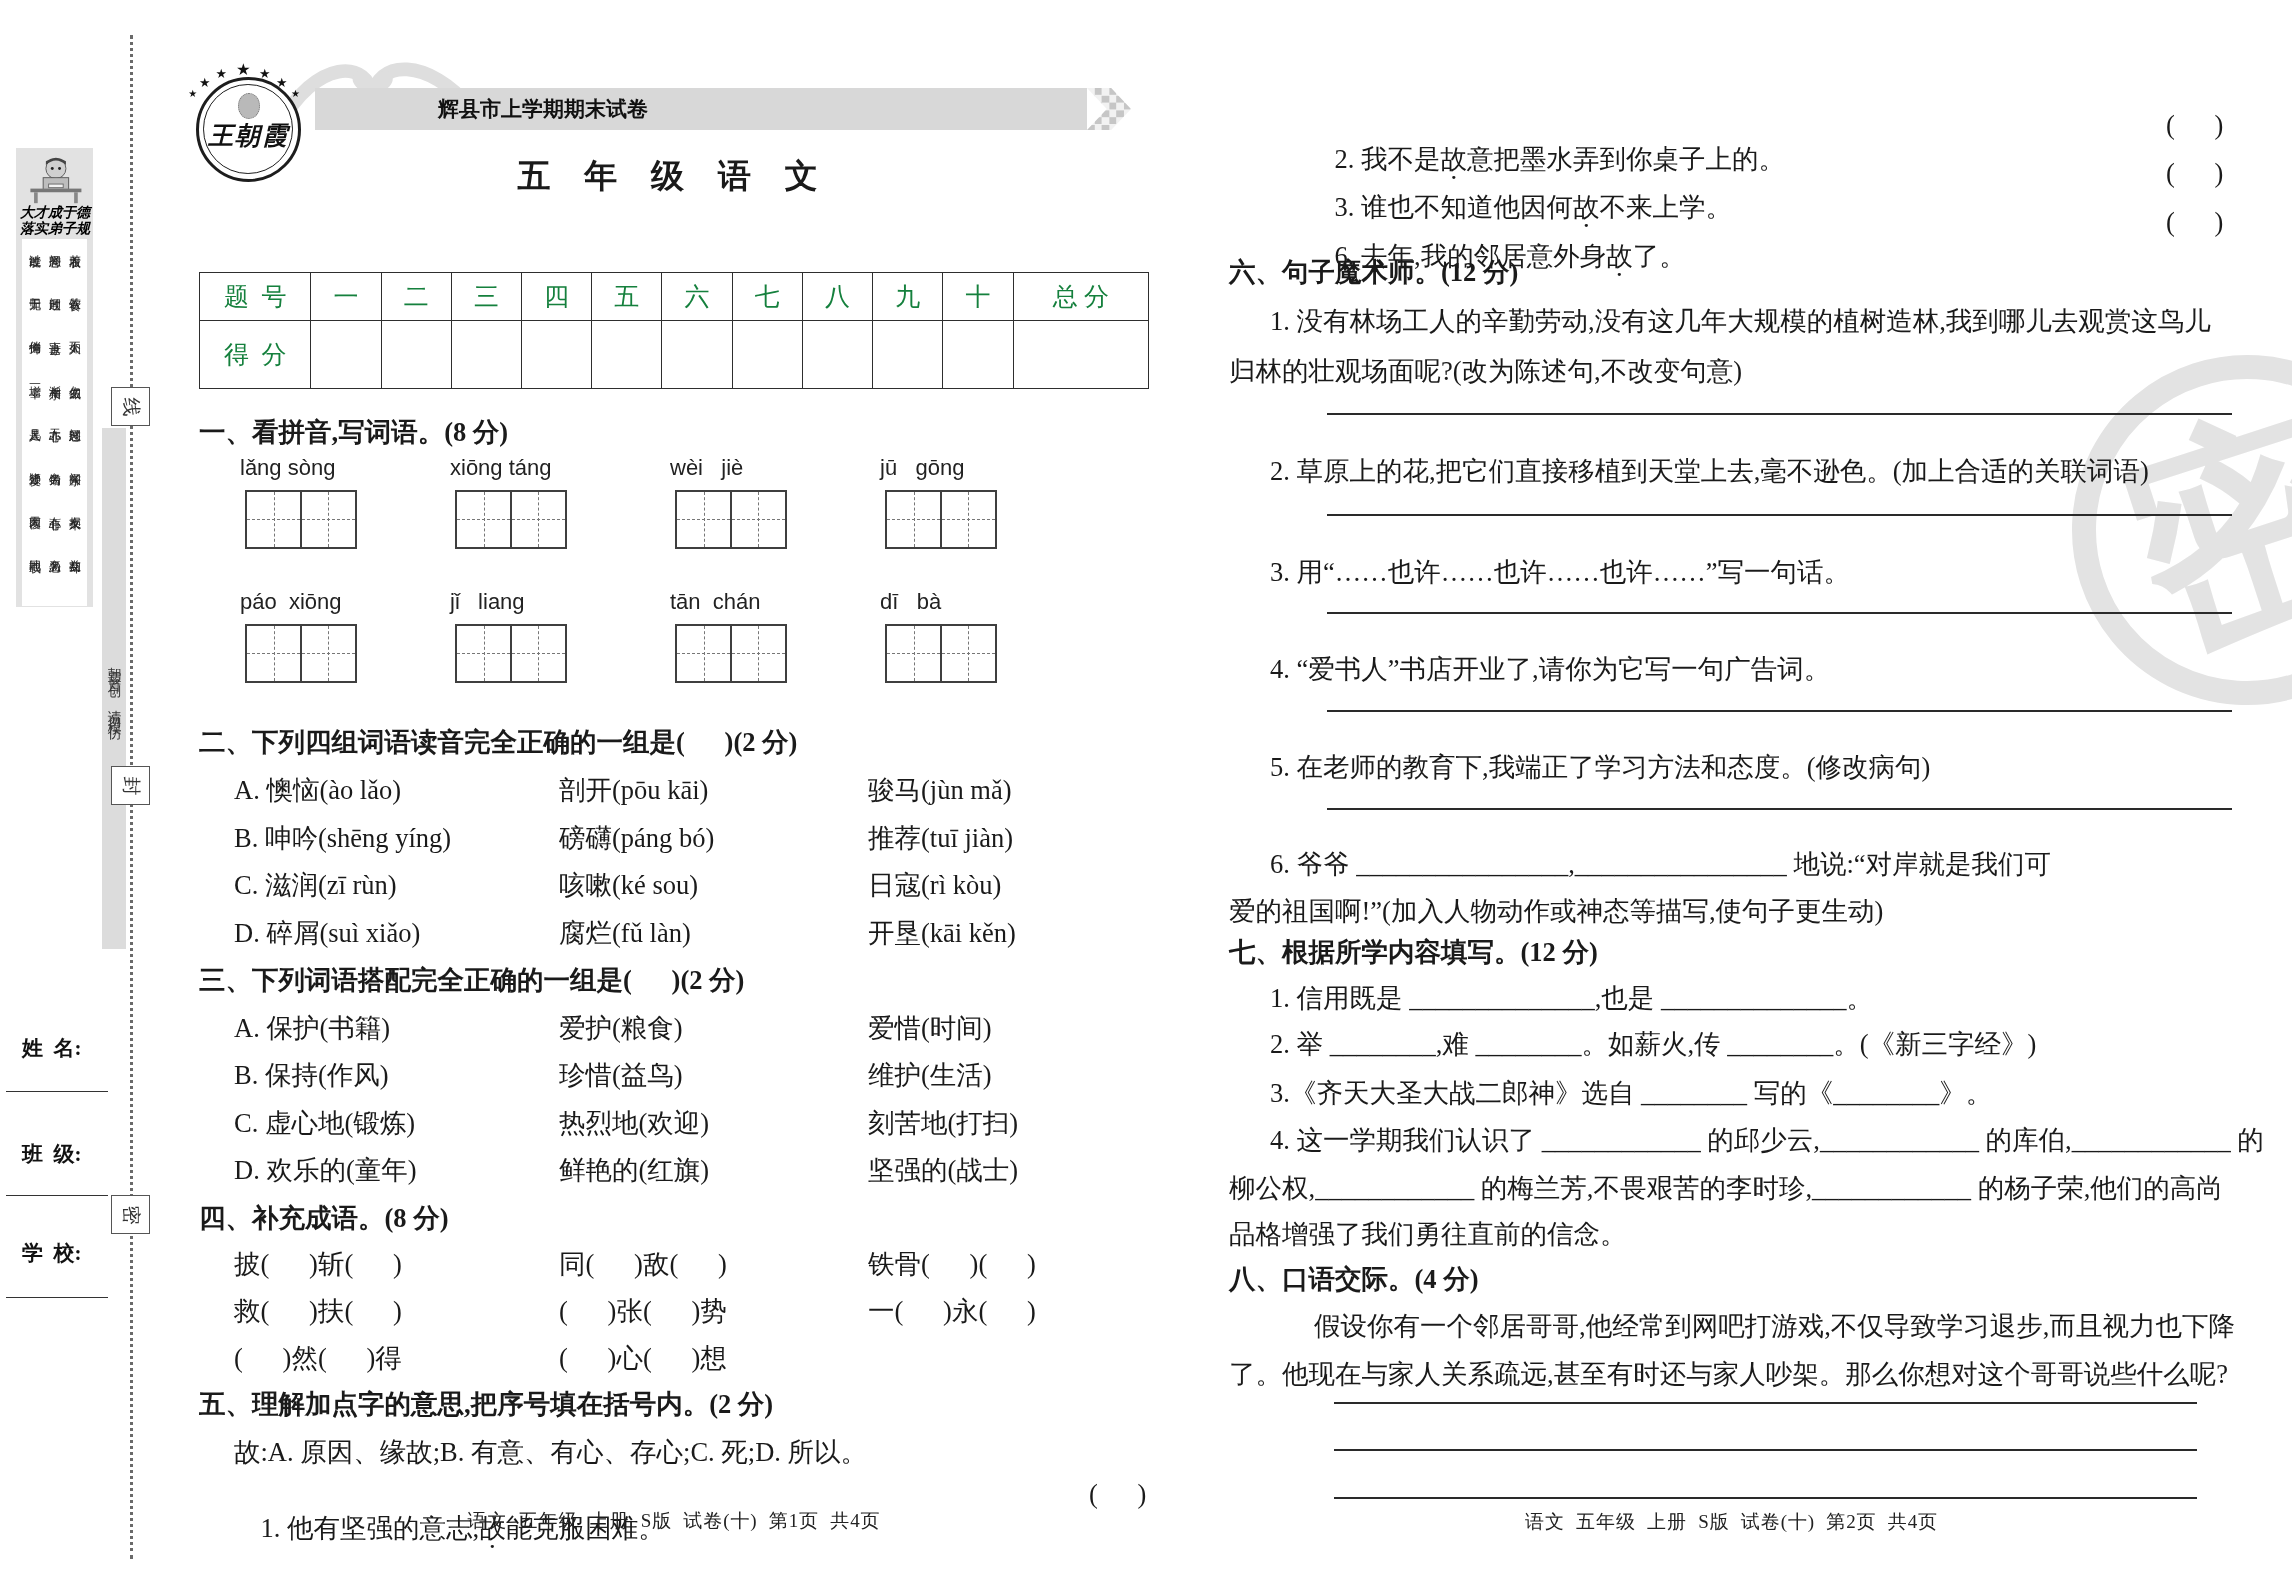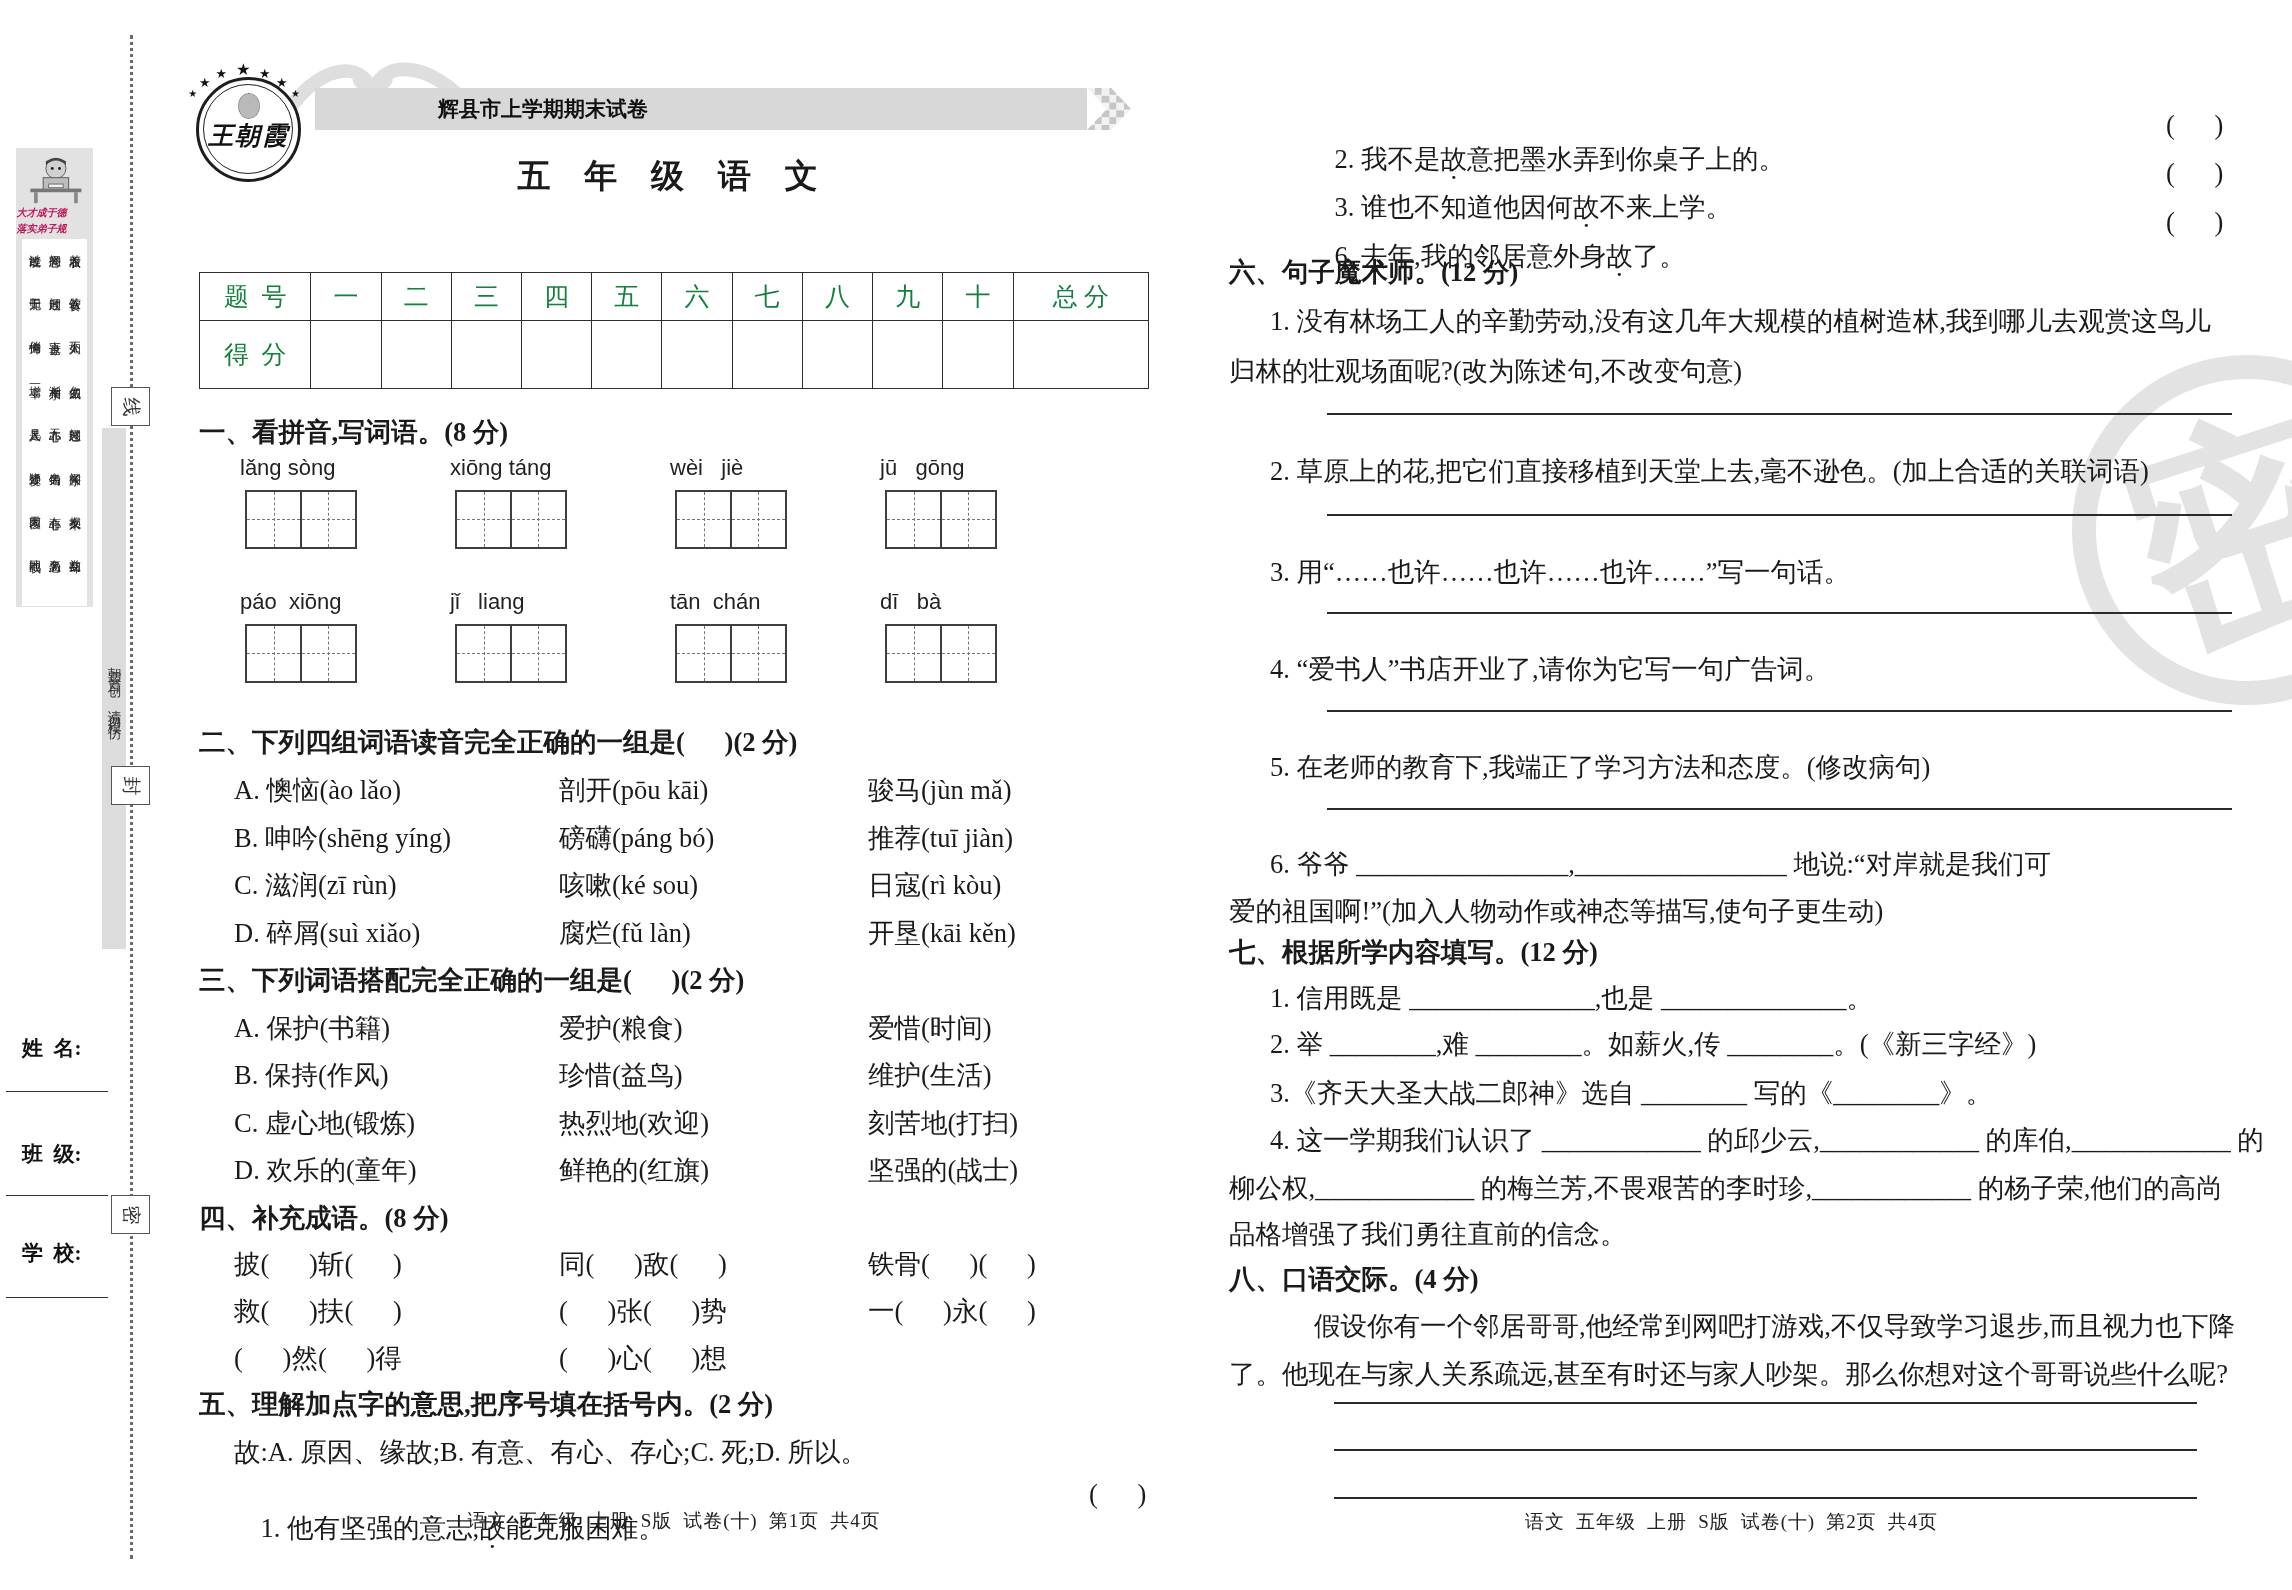--- a/index.html
+++ b/index.html
@@ -14,22 +14,22 @@
   .sealbox{position:absolute;left:111px;width:37px;height:37px;background:#fff;border:1.8px solid #555;
            display:flex;align-items:center;justify-content:center;font-size:19px;color:#333;z-index:3;}
   .sealbox span{transform:rotate(90deg);display:block;}
   .strip{position:absolute;left:102px;top:428px;width:24px;height:521px;background:#dcdcdc;
          display:flex;align-items:center;justify-content:center;}
   .strip span{writing-mode:vertical-rl;text-orientation:upright;font-size:13.7px;letter-spacing:5.5px;color:#333;}
 
   
   .side-panel{position:absolute;left:16.4px;top:148px;width:77px;height:459px;background:#e2e2e2;}
   .kid{position:absolute;left:6.4px;top:5.5px;}
-  .motto{position:absolute;left:0;top:57px;width:77px;text-align:left;font-weight:bold;font-style:italic;
-         font-size:10px;line-height:15.5px;color:#be185d;}
+  .motto{position:absolute;left:0;top:57px;width:77px;text-align:center;font-weight:bold;font-style:italic;
+         font-size:14px;line-height:15.5px;color:#000000;}
   .dz-box{position:absolute;left:5.5px;top:91px;width:60px;height:356px;background:#fff;padding:5.5px 2.7px;}
   .dz-row{display:flex;justify-content:space-around;height:40px;margin-bottom:3.7px;}
   .dz{writing-mode:vertical-rl;text-orientation:upright;font-size:12px;line-height:12.8px;color:#222;letter-spacing:0.9px;}
 
   .fld{position:absolute;left:22px;font-size:21px;font-weight:bold;color:#111;}
   .fldline{position:absolute;left:5.5px;width:102px;height:0;border-top:1.8px solid #333;}
 
   
   .ribbon{position:absolute;left:265px;top:44px;z-index:0;}
   .titlebar{position:absolute;left:315px;top:88px;width:772px;height:42px;background:#d8d8d8;z-index:1;}

